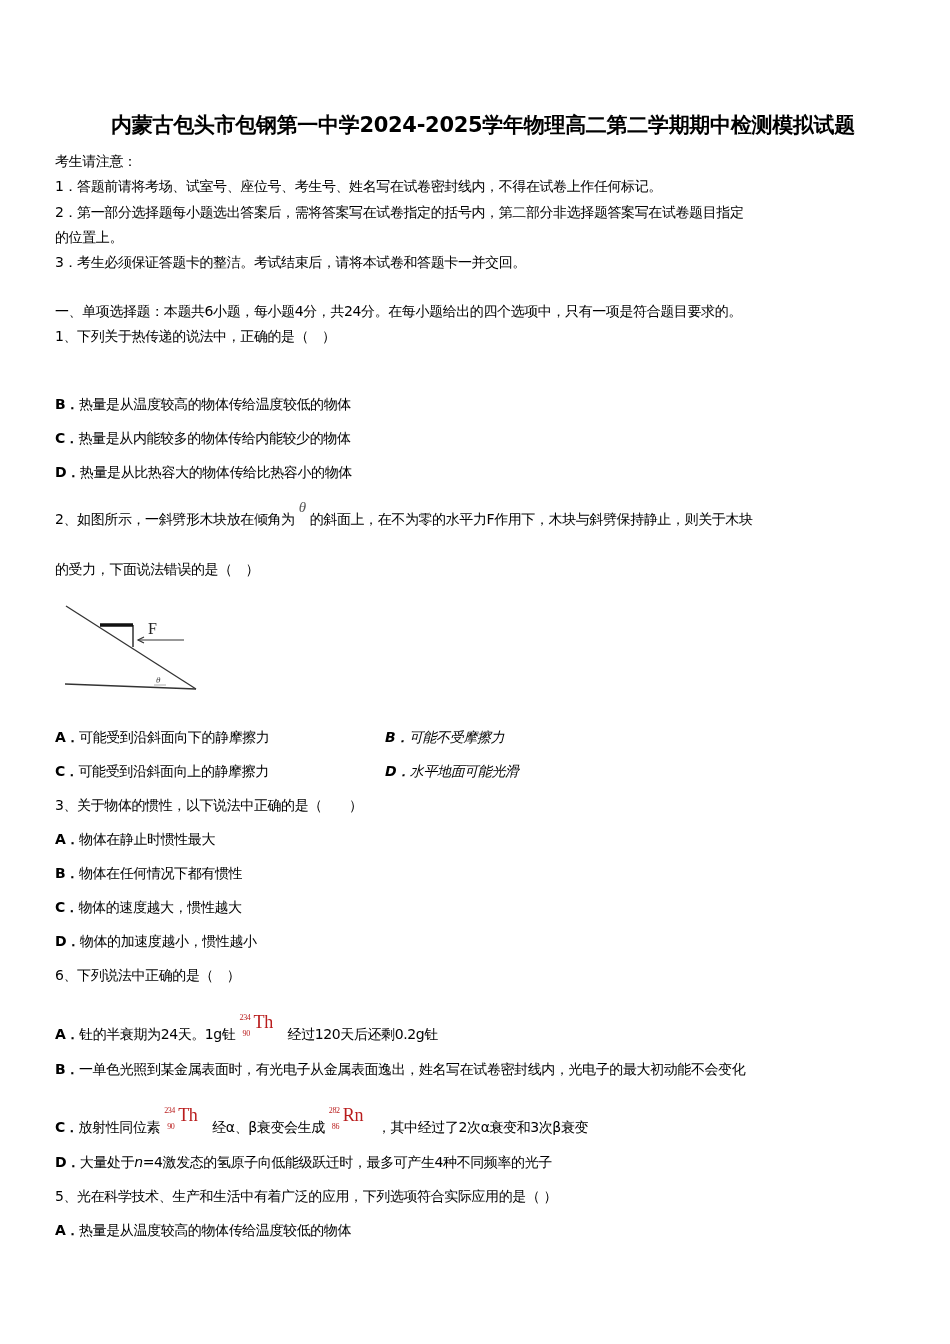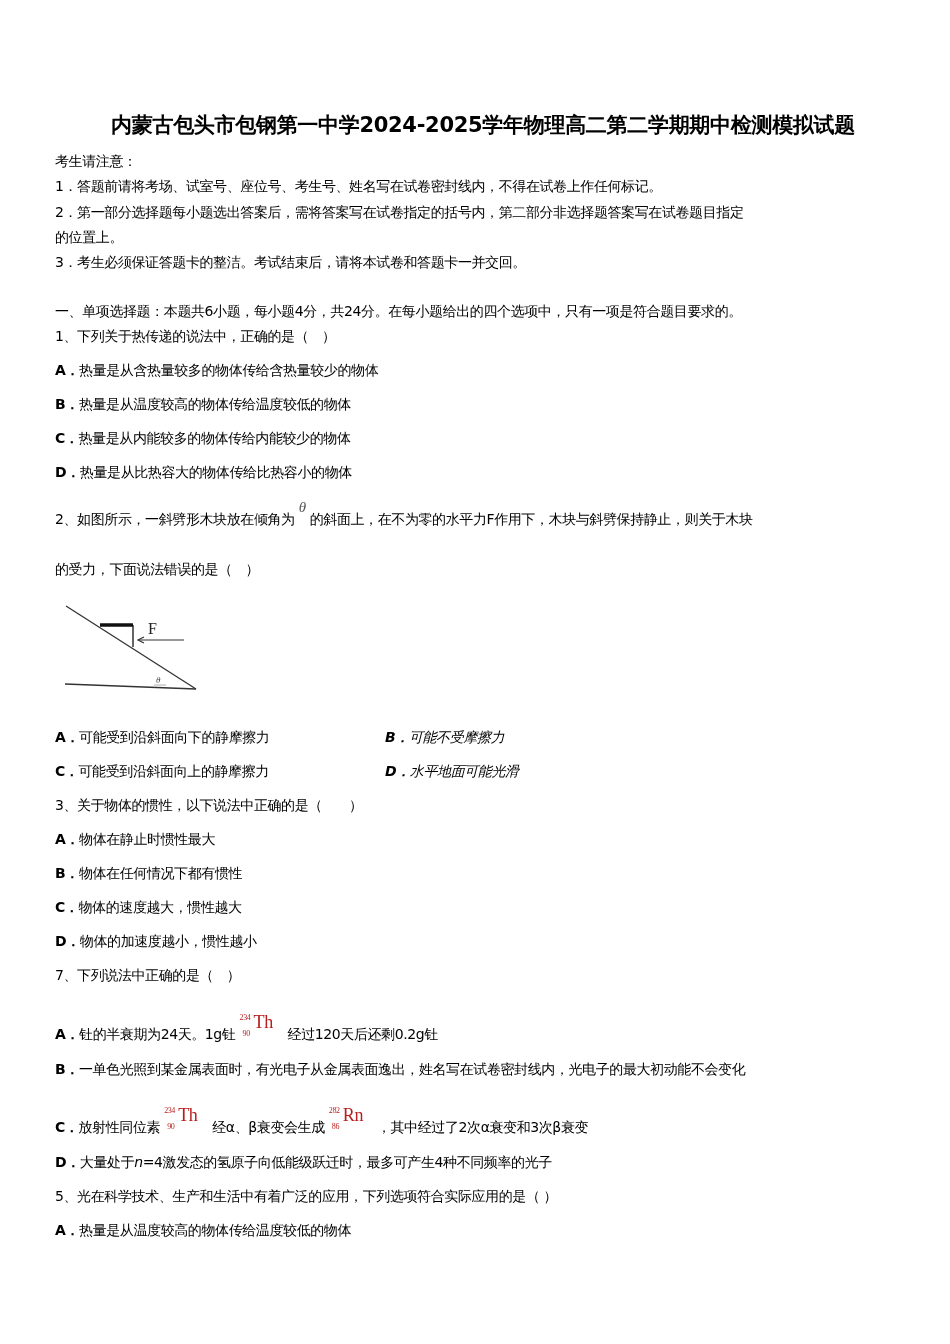--- a/index.html
+++ b/index.html
@@ -26,21 +26,20 @@
 
   <div class="line cond" style="top:152px">考生请注意：</div>
   <div class="line cond" style="top:177px">1．答题前请将考场、试室号、座位号、考生号、姓名写在试卷密封线内，不得在试卷上作任何标记。</div>
   <div class="line cond" style="top:203px">2．第一部分选择题每小题选出答案后，需将答案写在试卷指定的括号内，第二部分非选择题答案写在试卷题目指定</div>
   <div class="line cond" style="top:228px">的位置上。</div>
   <div class="line cond" style="top:253px">3．考生必须保证答题卡的整洁。考试结束后，请将本试卷和答题卡一并交回。</div>
 
   <div class="line cond" style="top:302px">一、单项选择题：本题共6小题，每小题4分，共24分。在每小题给出的四个选项中，只有一项是符合题目要求的。</div>
 
   <div class="line cond" style="top:327px">1、下列关于热传递的说法中，正确的是（　）</div>
-  <div class="line cond" style="top:361px"><span class="bold">A．</span><span>热量是从含热量较多的物体传给含热量较少的物体</span></div>
   <div class="line cond" style="top:395px"><span class="bold">B．</span><span>热量是从温度较高的物体传给温度较低的物体</span></div>
   <div class="line cond" style="top:463px"><span class="bold">D．</span><span>热量是从比热容大的物体传给比热容小的物体</span></div>
   <div class="line cond" style="top:429px"><span class="bold">C．</span><span>热量是从内能较多的物体传给内能较少的物体</span></div>
 
   <div class="line cond" style="top:510px">
     <span>2、如图所示，一斜劈形木块放在倾角为</span><span class="theta">θ</span><span>的斜面上，在不为零的水平力F作用下，木块与斜劈保持静止，则关于木块</span>
   </div>
   <div class="line cond" style="top:560px">的受力，下面说法错误的是（　）</div>
 
   <div class="figure">
@@ -61,21 +60,21 @@
   <div class="line cond col2" style="top:728px"><span class="bold">B．</span><span>可能不受摩擦力</span></div>
   <div class="line cond" style="top:762px"><span class="bold">C．</span><span>可能受到沿斜面向上的静摩擦力</span></div>
   <div class="line cond col2" style="top:762px"><span class="bold">D．</span><span>水平地面可能光滑</span></div>
 
   <div class="line cond" style="top:796px">3、关于物体的惯性，以下说法中正确的是（　　）</div>
   <div class="line cond" style="top:830px"><span class="bold">A．</span><span>物体在静止时惯性最大</span></div>
   <div class="line cond" style="top:864px"><span class="bold">B．</span><span>物体在任何情况下都有惯性</span></div>
   <div class="line cond" style="top:898px"><span class="bold">C．</span><span>物体的速度越大，惯性越大</span></div>
   <div class="line cond" style="top:932px"><span class="bold">D．</span><span>物体的加速度越小，惯性越小</span></div>
 
-  <div class="line cond" style="top:966px">7、下列说法中正确的是（　）</div>
+  <div class="line cond" style="top:966px">6、下列说法中正确的是（　）</div>
   <div class="line cond" style="top:1013px">
     <span class="bold">A．</span><span>钍的半衰期为24天。1g钍</span>
     <span class="iso"><span class="sup">234</span><span class="sub">90</span><span class="sym">Th</span></span>
     <span>经过120天后还剩0.2g钍</span>
   </div>
   <div class="line cond" style="top:1060px"><span class="bold">B．</span><span>一单色光照到某金属表面时，有光电子从金属表面逸出，姓名写在试卷密封线内，光电子的最大初动能不会变化</span></div>
   <div class="line cond" style="top:1106px">
     <span class="bold">C．</span><span>放射性同位素</span>
     <span class="iso"><span class="sup">234</span><span class="sub">90</span><span class="sym">Th</span></span>
     <span>经α、β衰变会生成</span>

